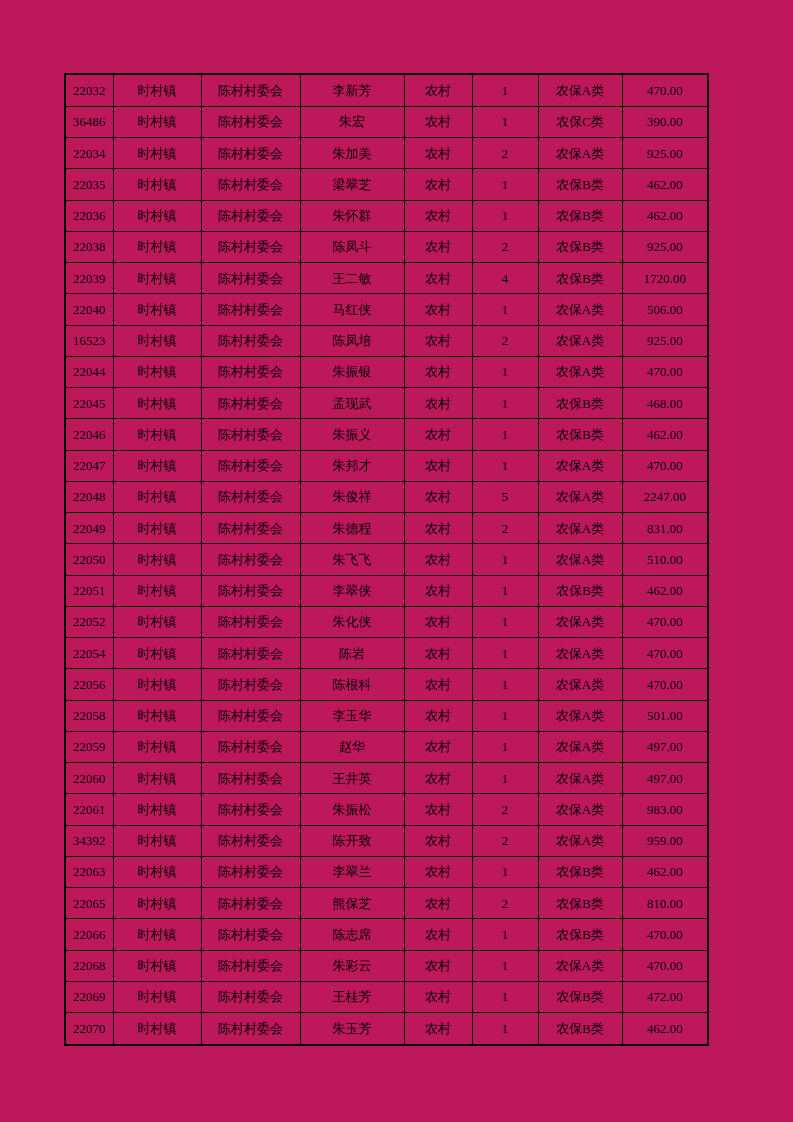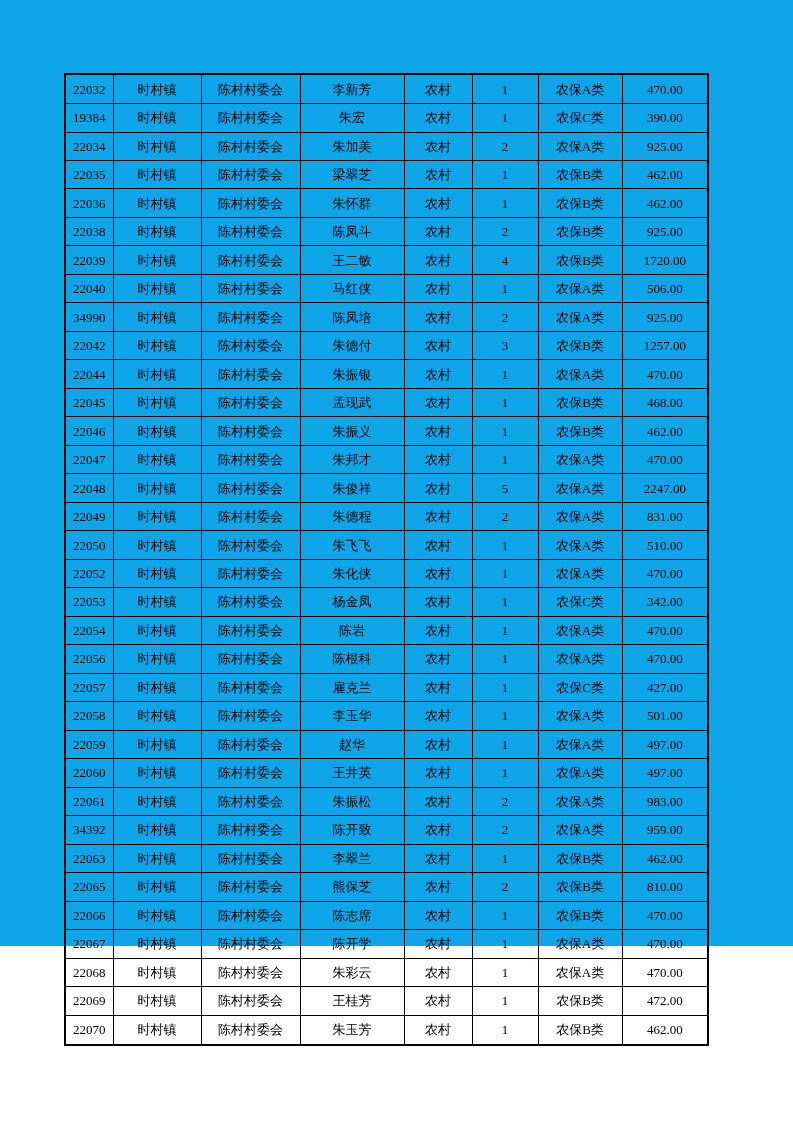--- a/index.html
+++ b/index.html
@@ -11,22 +11,22 @@
     width: 793px;
     height: 1122px;
     position: relative;
     font-family: "Liberation Serif", "DejaVu Serif", serif;
     color: #000000;
   }
   .page {
     position: absolute;
     left: 0; top: 0;
     width: 793px;
-    height: 946px;
-    background: #0ea5e9;
+    height: 1122px;
+    background: #be185d;
   }
   table.grid {
     position: absolute;
     left: 64px;
     top: 73px;
     width: 643px;
     height: 973px;
     border-collapse: collapse;
     table-layout: fixed;
     border: 2px solid #000000;
@@ -62,21 +62,21 @@
           <td>22032</td>
           <td>时村镇</td>
           <td>陈村村委会</td>
           <td>李新芳</td>
           <td>农村</td>
           <td>1</td>
           <td>农保A类</td>
           <td>470.00</td>
         </tr>
         <tr>
-          <td>19384</td>
+          <td>36486</td>
           <td>时村镇</td>
           <td>陈村村委会</td>
           <td>朱宏</td>
           <td>农村</td>
           <td>1</td>
           <td>农保C类</td>
           <td>390.00</td>
         </tr>
         <tr>
           <td>22034</td>
@@ -132,40 +132,30 @@
           <td>22040</td>
           <td>时村镇</td>
           <td>陈村村委会</td>
           <td>马红侠</td>
           <td>农村</td>
           <td>1</td>
           <td>农保A类</td>
           <td>506.00</td>
         </tr>
         <tr>
-          <td>34990</td>
+          <td>16523</td>
           <td>时村镇</td>
           <td>陈村村委会</td>
           <td>陈凤培</td>
           <td>农村</td>
           <td>2</td>
           <td>农保A类</td>
           <td>925.00</td>
         </tr>
         <tr>
-          <td>22042</td>
-          <td>时村镇</td>
-          <td>陈村村委会</td>
-          <td>朱德付</td>
-          <td>农村</td>
-          <td>3</td>
-          <td>农保B类</td>
-          <td>1257.00</td>
-        </tr>
-        <tr>
           <td>22044</td>
           <td>时村镇</td>
           <td>陈村村委会</td>
           <td>朱振银</td>
           <td>农村</td>
           <td>1</td>
           <td>农保A类</td>
           <td>470.00</td>
         </tr>
         <tr>
@@ -222,70 +212,60 @@
           <td>22050</td>
           <td>时村镇</td>
           <td>陈村村委会</td>
           <td>朱飞飞</td>
           <td>农村</td>
           <td>1</td>
           <td>农保A类</td>
           <td>510.00</td>
         </tr>
         <tr>
+          <td>22051</td>
+          <td>时村镇</td>
+          <td>陈村村委会</td>
+          <td>李翠侠</td>
+          <td>农村</td>
+          <td>1</td>
+          <td>农保B类</td>
+          <td>462.00</td>
+        </tr>
+        <tr>
           <td>22052</td>
           <td>时村镇</td>
           <td>陈村村委会</td>
           <td>朱化侠</td>
           <td>农村</td>
           <td>1</td>
           <td>农保A类</td>
           <td>470.00</td>
         </tr>
         <tr>
-          <td>22053</td>
-          <td>时村镇</td>
-          <td>陈村村委会</td>
-          <td>杨金凤</td>
-          <td>农村</td>
-          <td>1</td>
-          <td>农保C类</td>
-          <td>342.00</td>
-        </tr>
-        <tr>
           <td>22054</td>
           <td>时村镇</td>
           <td>陈村村委会</td>
           <td>陈岩</td>
           <td>农村</td>
           <td>1</td>
           <td>农保A类</td>
           <td>470.00</td>
         </tr>
         <tr>
           <td>22056</td>
           <td>时村镇</td>
           <td>陈村村委会</td>
           <td>陈根科</td>
           <td>农村</td>
           <td>1</td>
           <td>农保A类</td>
           <td>470.00</td>
         </tr>
         <tr>
-          <td>22057</td>
-          <td>时村镇</td>
-          <td>陈村村委会</td>
-          <td>雇克兰</td>
-          <td>农村</td>
-          <td>1</td>
-          <td>农保C类</td>
-          <td>427.00</td>
-        </tr>
-        <tr>
           <td>22058</td>
           <td>时村镇</td>
           <td>陈村村委会</td>
           <td>李玉华</td>
           <td>农村</td>
           <td>1</td>
           <td>农保A类</td>
           <td>501.00</td>
         </tr>
         <tr>
@@ -349,30 +329,20 @@
           <td>810.00</td>
         </tr>
         <tr>
           <td>22066</td>
           <td>时村镇</td>
           <td>陈村村委会</td>
           <td>陈志席</td>
           <td>农村</td>
           <td>1</td>
           <td>农保B类</td>
-          <td>470.00</td>
-        </tr>
-        <tr>
-          <td>22067</td>
-          <td>时村镇</td>
-          <td>陈村村委会</td>
-          <td>陈开学</td>
-          <td>农村</td>
-          <td>1</td>
-          <td>农保A类</td>
           <td>470.00</td>
         </tr>
         <tr>
           <td>22068</td>
           <td>时村镇</td>
           <td>陈村村委会</td>
           <td>朱彩云</td>
           <td>农村</td>
           <td>1</td>
           <td>农保A类</td>

